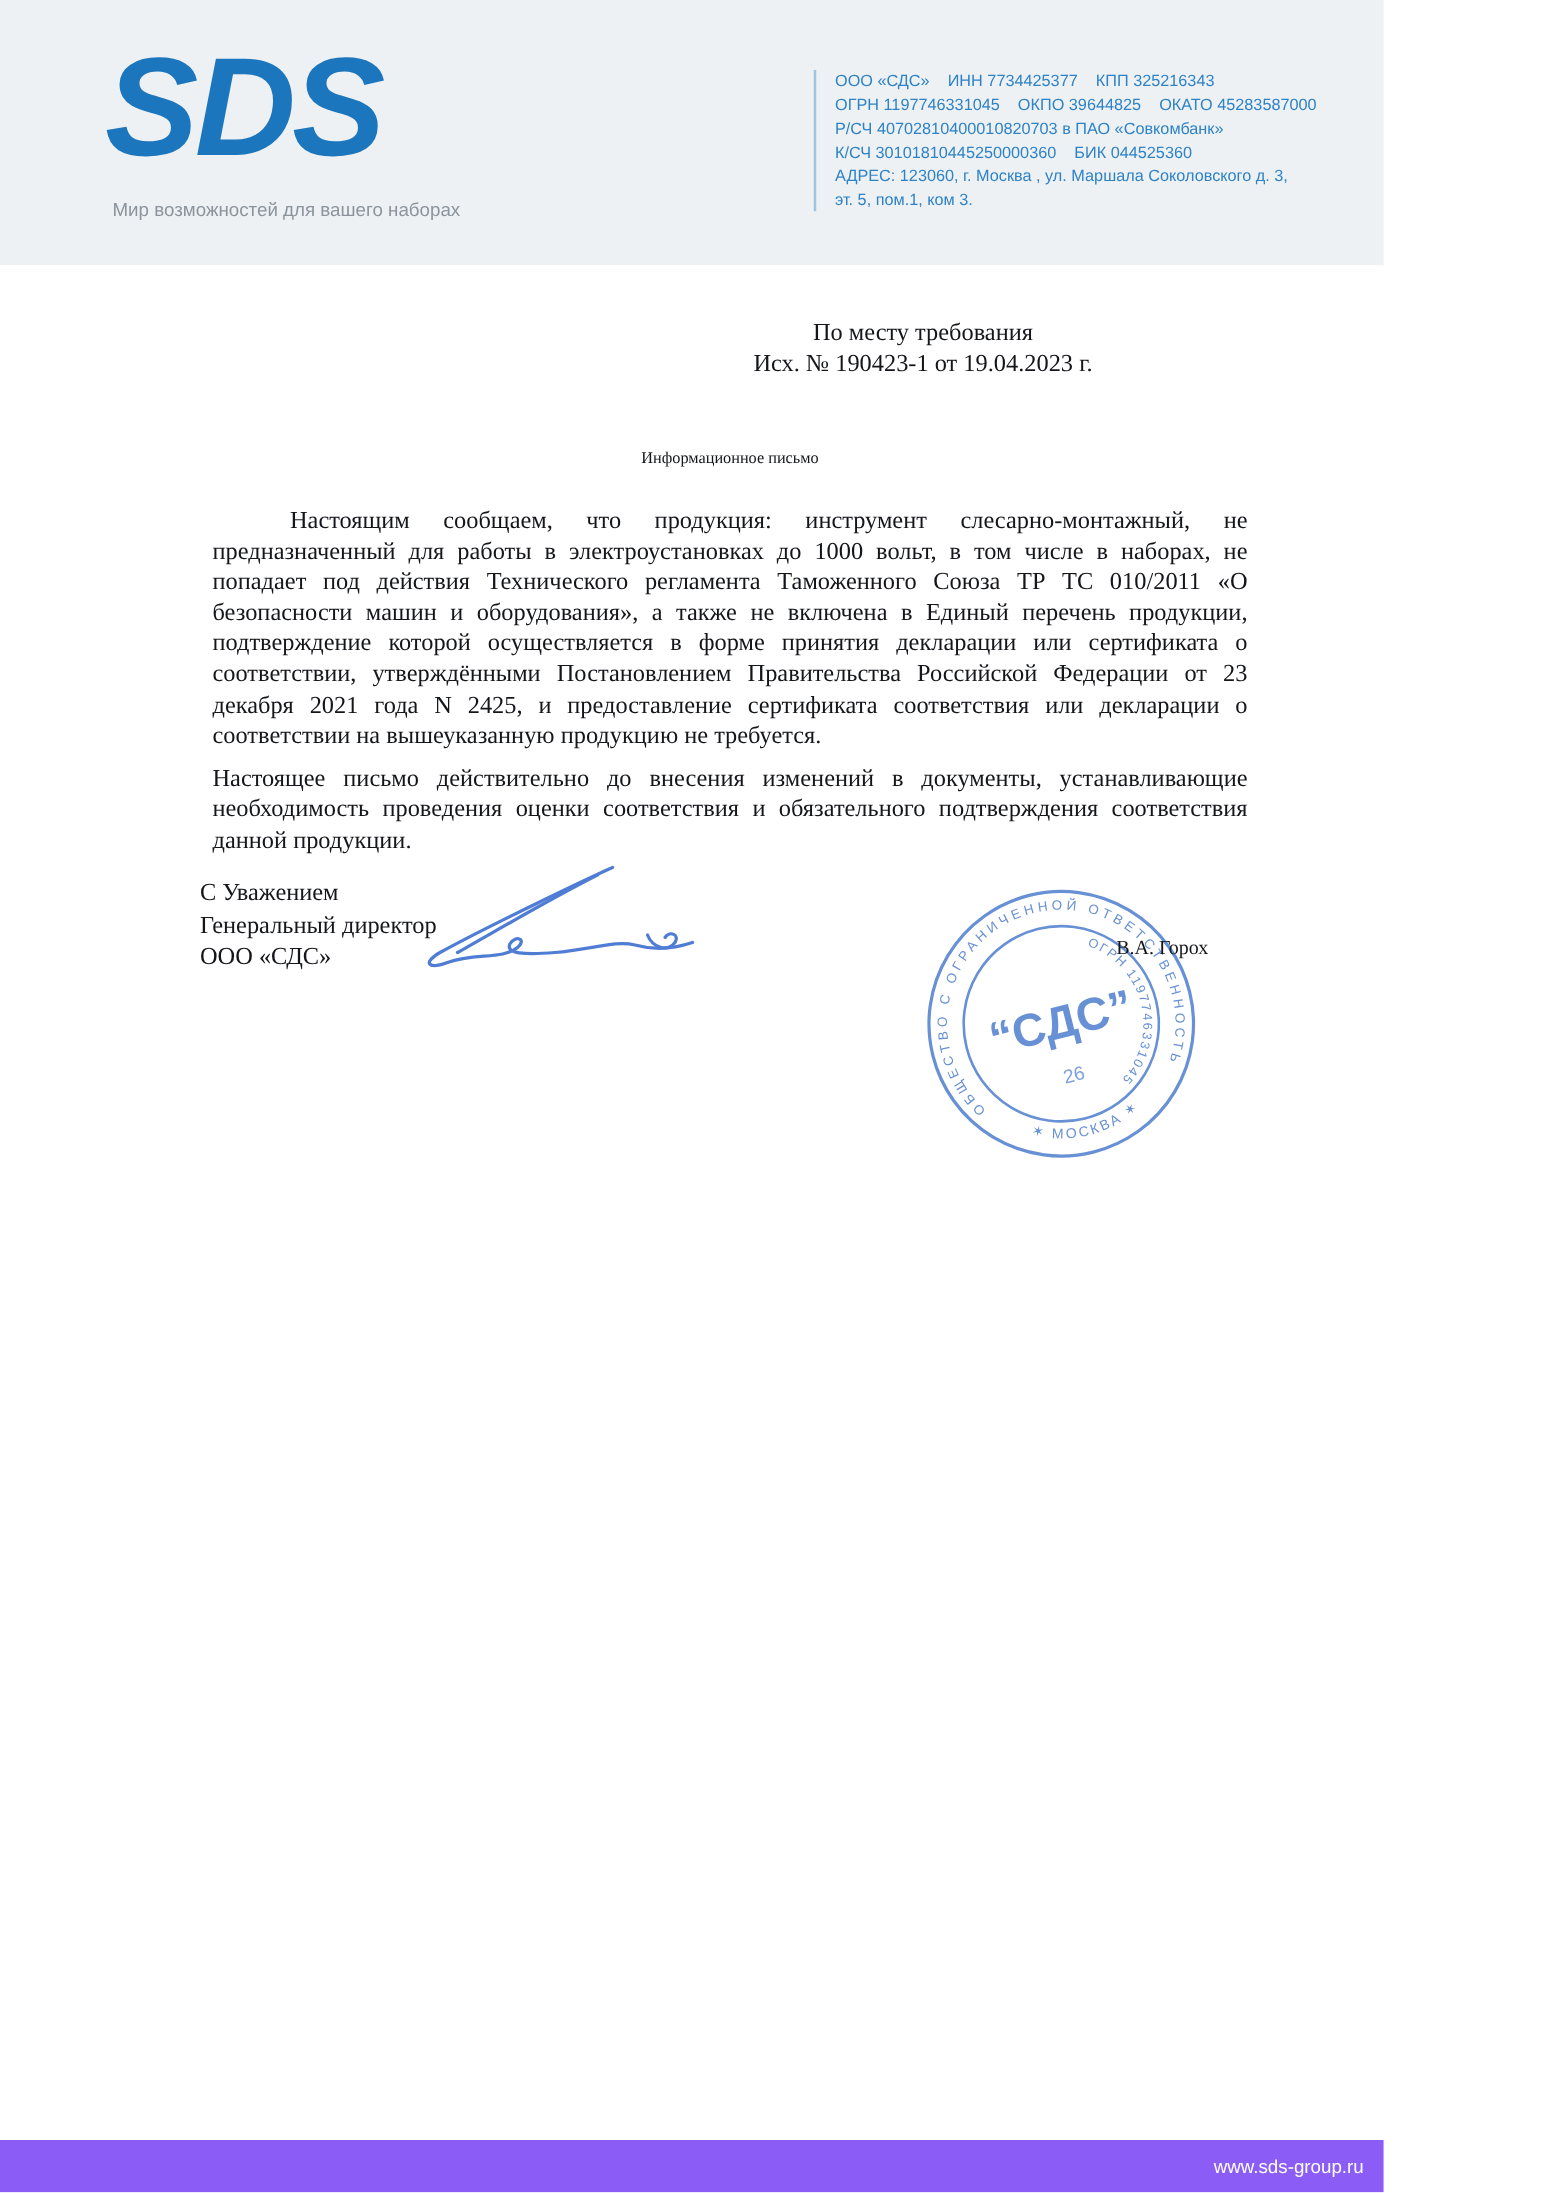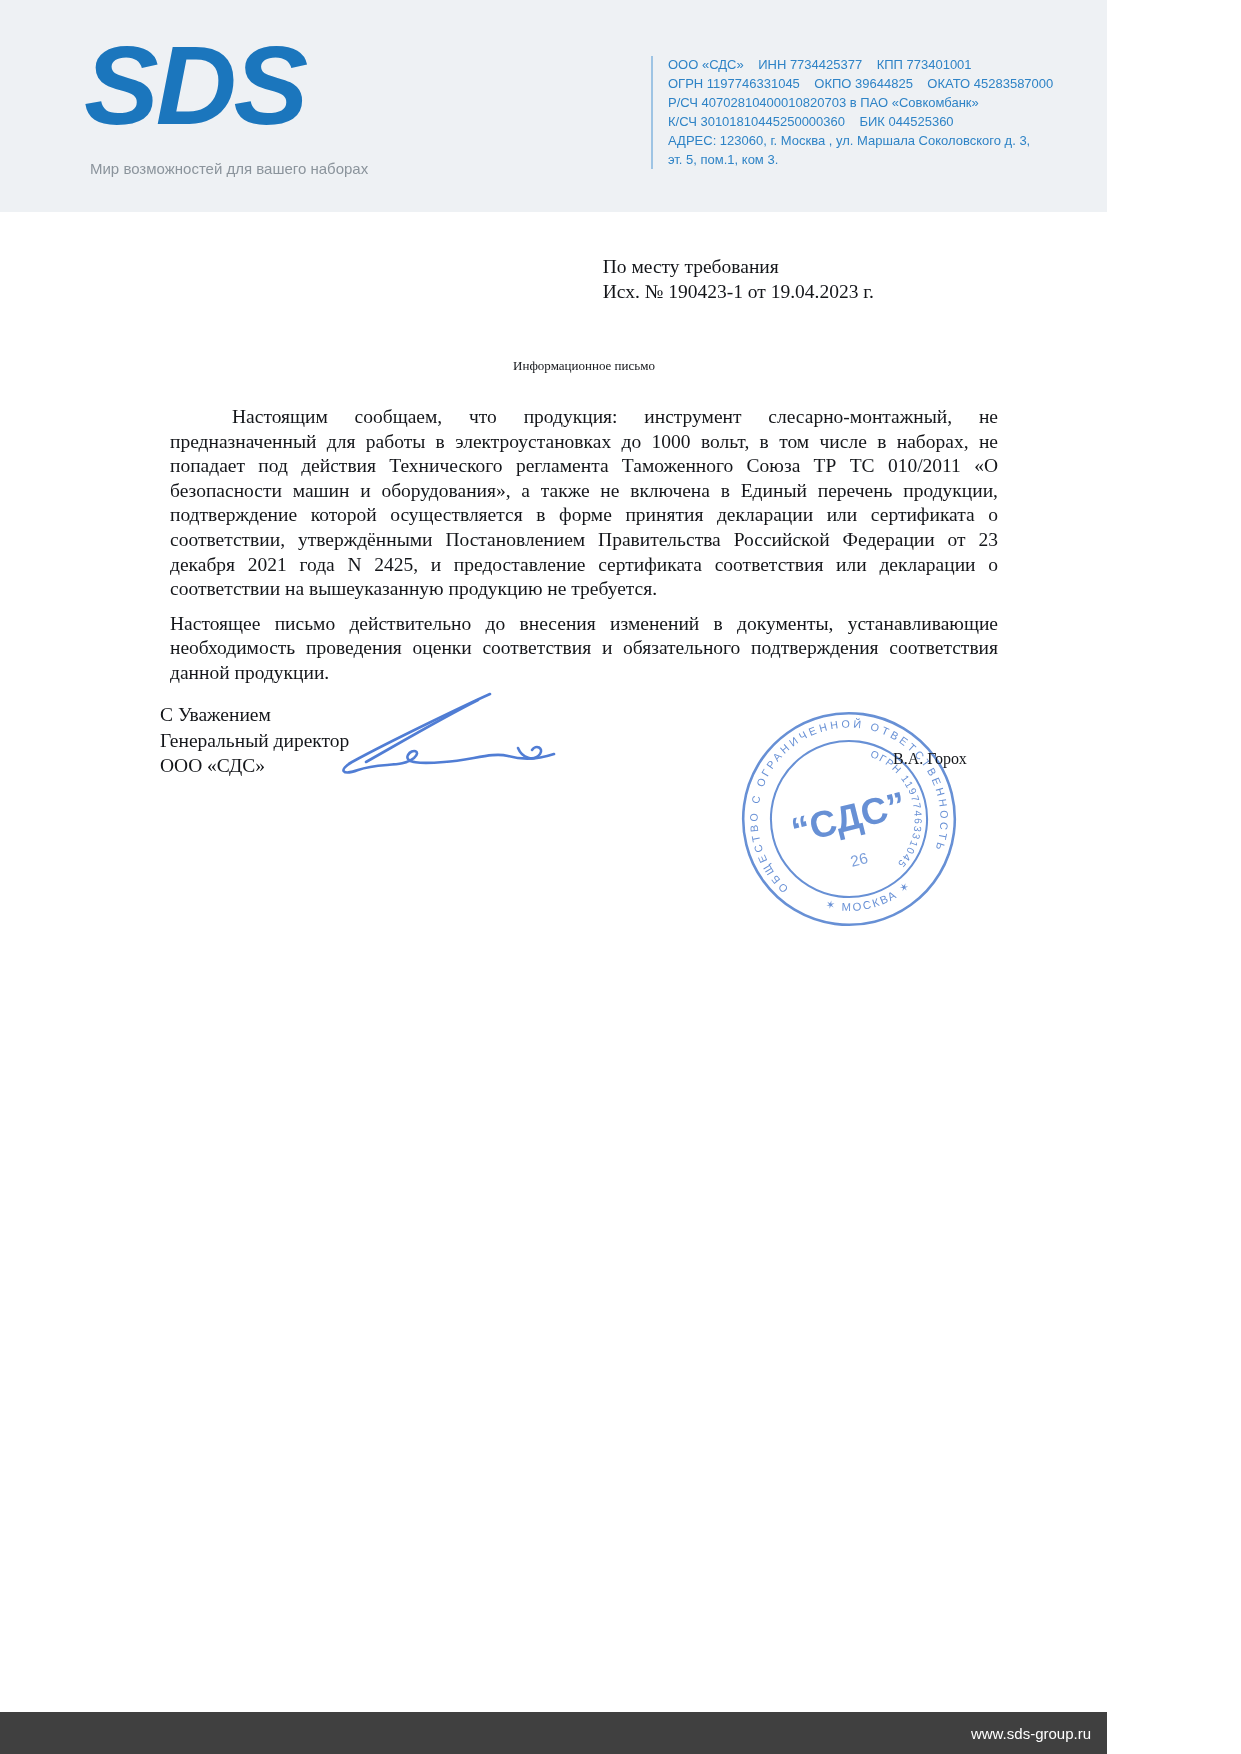--- a/index.html
+++ b/index.html
@@ -20,52 +20,52 @@
     font-family:"Liberation Sans", sans-serif; font-size:15px; color:#8b949c;
   }
   .hdr-divider { position:absolute; left:651px; top:56px; width:2px; height:113px; background:#9ec4e4; }
   .details {
     position:absolute; left:668px; top:55px;
     font-family:"Liberation Sans", sans-serif; font-size:13px; line-height:19px; color:#2e83c6;
   }
   .detail-line { white-space:pre; }
 
   
-  .recipient { position:absolute; right:233px; top:254px; text-align:left; font-size:19.5px; line-height:25px; }
+  .recipient { position:absolute; right:233px; top:254px; text-align:center; font-size:19.5px; line-height:25px; }
   .letter-title { position:absolute; left:160px; top:358px; width:848px; text-align:center; font-size:13px; }
   .body-text { position:absolute; left:160px; top:395px; width:848px; font-size:19.5px; line-height:24.6px; text-align:justify; }
   .body-text p { margin:10px; }
   .p-indent { text-indent:62px; }
 
   .signoff { position:absolute; left:160px; top:702px; font-size:19.5px; line-height:25.5px; }
   .signer { position:absolute; left:893px; top:750px; font-size:16px; z-index:3;text-align:center; }
 
   .signature { position:absolute; left:322px; top:688px; z-index:2; }
 
   .stamp { position:absolute; left:736px; top:706px; width:226px; height:226px; transform:rotate(-14deg); opacity:.92; z-index:1; }
   .stamp svg { display:block; }
 
   
   .footer {
-    position:absolute; left:0; bottom:0; width:100%; height:42px; background:#404040;
+    position:absolute; left:0; bottom:0; width:100%; height:42px; background:#8b5cf6;
     display:flex; align-items:center; justify-content:flex-end;
   }
   .footer-url { color:#ffffff; font-family:"Liberation Sans", sans-serif; font-size:15px; padding-right:16px; }
 </style>
 </head>
 <body>
 
 <div class="page">
 
   <div class="letterhead">
     <div class="logo">SDS</div>
     <div class="tagline">Мир возможностей для вашего наборах</div>
     <div class="hdr-divider"></div>
     <div class="details">
-      <div class="detail-line">ООО «СДС»    ИНН 7734425377    КПП 773401001</div>
+      <div class="detail-line">ООО «СДС»    ИНН 7734425377    КПП 325216343</div>
       <div class="detail-line">ОГРН 1197746331045    ОКПО 39644825    ОКАТО 45283587000</div>
       <div class="detail-line">Р/СЧ 40702810400010820703 в ПАО «Совкомбанк»</div>
       <div class="detail-line">К/СЧ 30101810445250000360    БИК 044525360</div>
       <div class="detail-line">АДРЕС: 123060, г. Москва , ул. Маршала Соколовского д. 3,</div>
       <div class="detail-line">эт. 5, пом.1, ком 3.</div>
     </div>
   </div>
 
   <div class="recipient">
     <div>По месту требования</div>

